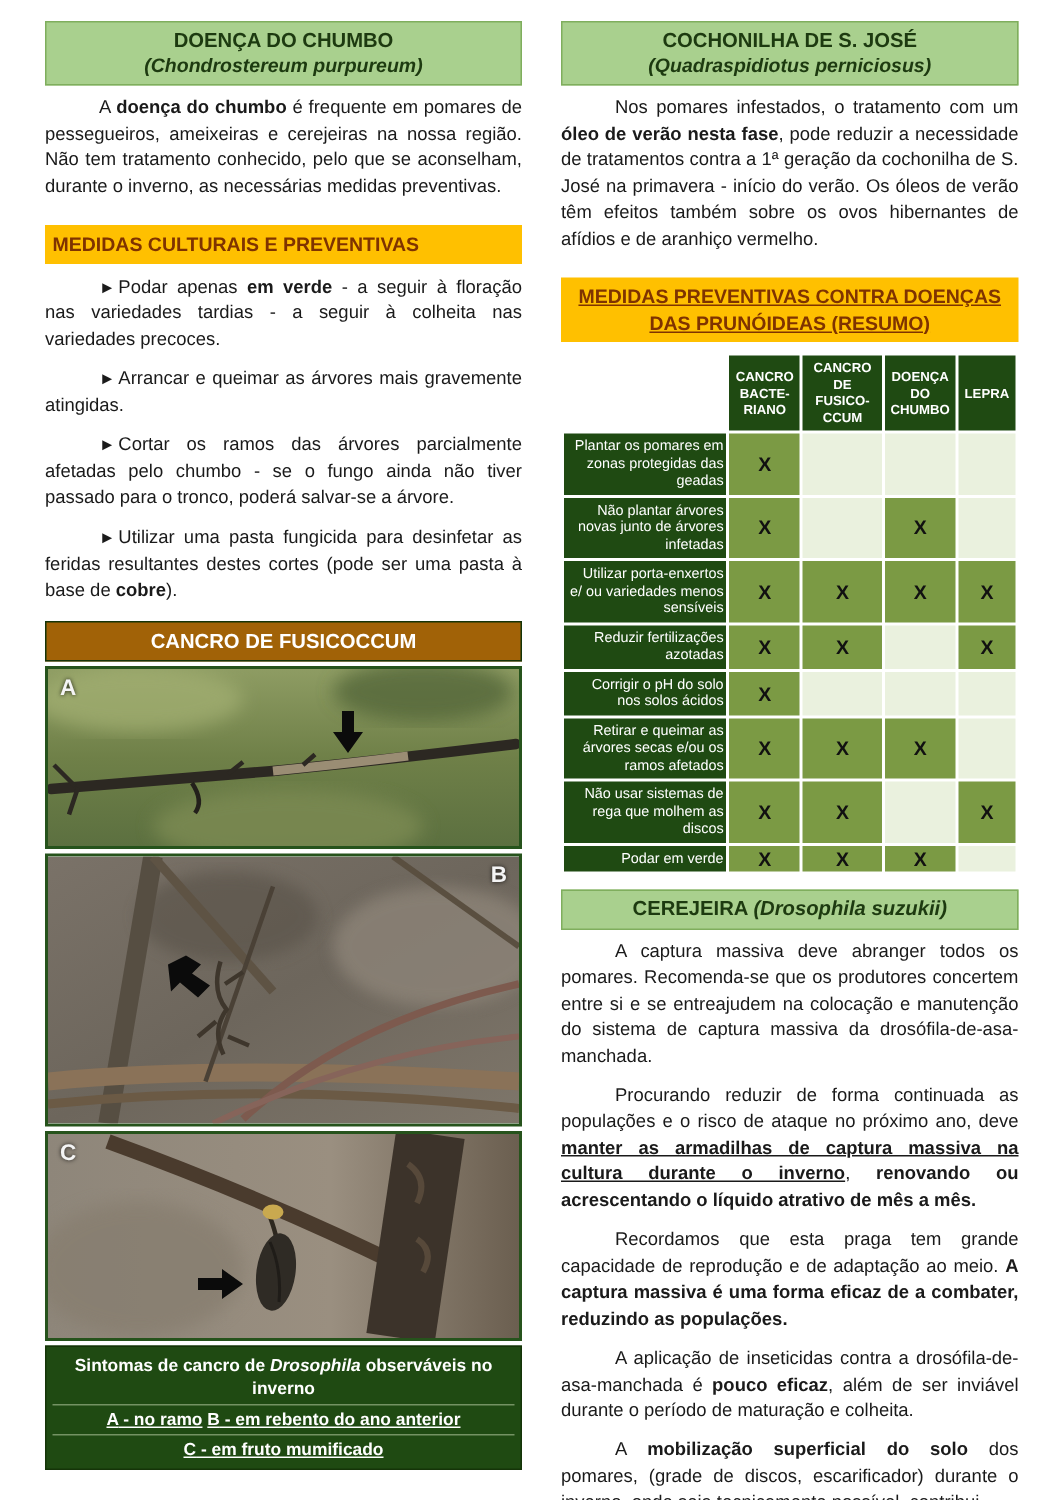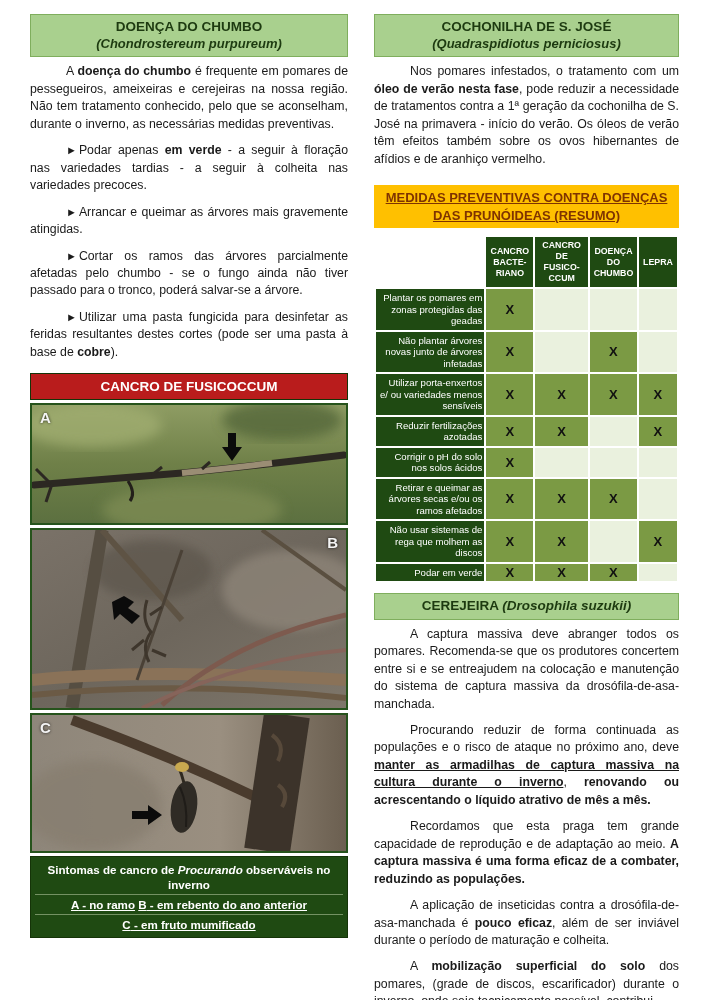--- a/index.html
+++ b/index.html
@@ -23,21 +23,21 @@
   
   .orange-hdr{
     background:#ffc000;color:#7f3300;font-weight:bold;font-size:13px;
     padding:4px 5px;margin:8px 0 7px;line-height:1.35;
   }
   .orange-hdr.centered{text-align:center;}
   .orange-hdr.centered .u-line{text-decoration:underline;}
 
   
   .dark-hdr{
-    background:#b91c1c;color:#ffffff;font-weight:bold;font-size:13.5px;
+    background:#a16207;color:#ffffff;font-weight:bold;font-size:13.5px;
     text-align:center;padding:5px 4px;border:1px solid #153408;
   }
 
   .para{
     font-size:12.3px;line-height:1.42;text-align:justify;text-indent:36px;
     margin:0 0 9px 0;
   }
   .para:last-child{margin-bottom:0;}
   .b{font-weight:bold;text-align:right;}
   .i{font-style:italic;}
@@ -85,20 +85,23 @@
 
   <div class="col col-left">
 
     <div class="green-hdr">
       <div class="t1">DOENÇA DO CHUMBO</div>
       <div class="t2">(Chondrostereum purpureum)</div>
     </div>
 
     <p class="para"><span>A </span><span class="b">doença do chumbo</span><span> é frequente em pomares de pessegueiros, ameixeiras e cerejeiras na nossa região. Não tem tratamento conhecido, pelo que se aconselham, durante o inverno, as necessárias medidas preventivas.</span></p>
 
+    <div class="orange-hdr">
+      <span>MEDIDAS CULTURAIS E PREVENTIVAS</span>
+    </div>
 
     <p class="para"><span class="bullet-arrow">►</span><span><span>Podar apenas </span><span class="b">em verde</span><span> - a seguir à floração nas variedades tardias - a seguir à colheita nas variedades precoces.</span></span></p>
     <p class="para"><span class="bullet-arrow">►</span><span><span>Arrancar e queimar as árvores mais gravemente atingidas.</span></span></p>
     <p class="para"><span class="bullet-arrow">►</span><span><span>Cortar os ramos das árvores parcialmente afetadas pelo chumbo - se o fungo ainda não tiver passado para o tronco, poderá salvar-se a árvore.</span></span></p>
     <p class="para"><span class="bullet-arrow">►</span><span><span>Utilizar uma pasta fungicida para desinfetar as feridas resultantes destes cortes (pode ser uma pasta à base de </span><span class="b">cobre</span><span>).</span></span></p>
 
     <div class="dark-hdr" style="margin-top:3px;">
       <span>CANCRO DE FUSICOCCUM</span>
     </div>
 
@@ -176,21 +179,21 @@
         <path d="M146 50 q4 10 6 18" stroke="#2e281f" stroke-width="3" fill="none"></path>
         <ellipse cx="150" cy="52" rx="7" ry="5" fill="#c9a94f"></ellipse>
         <ellipse cx="152" cy="92" rx="13" ry="26" fill="#2f2b25" transform="rotate(8 152 92)"></ellipse>
         <path d="M148 72 q8 18 6 40" stroke="#1f1c18" stroke-width="2" fill="none"></path>
         <polygon points="100,96 116,96 116,90 130,100 116,110 116,104 100,104" fill="#0b0b0b"></polygon>
       </svg>
       <span class="photo-label tl">C</span>
     </div>
 
     <div class="caption">
-      <div class="cap-line"><span>Sintomas de cancro de </span><span class="i">Procurando</span><span> observáveis no inverno</span></div>
+      <div class="cap-line"><span>Sintomas de cancro de </span><span class="i">Drosophila</span><span> observáveis no inverno</span></div>
       <div class="cap-line"><span class="u">A</span><span class="u"> - no ramo</span><span>   </span><span class="u">B</span><span class="u"> - em rebento do ano anterior</span></div>
       <div class="cap-line"><span class="u">C</span><span class="u"> - em fruto mumificado</span></div>
     </div>
   </div>
 
   <div class="col col-right">
 
     <div class="green-hdr">
       <div class="t1">COCHONILHA DE S. JOSÉ</div>
       <div class="t2">(Quadraspidiotus perniciosus)</div>

